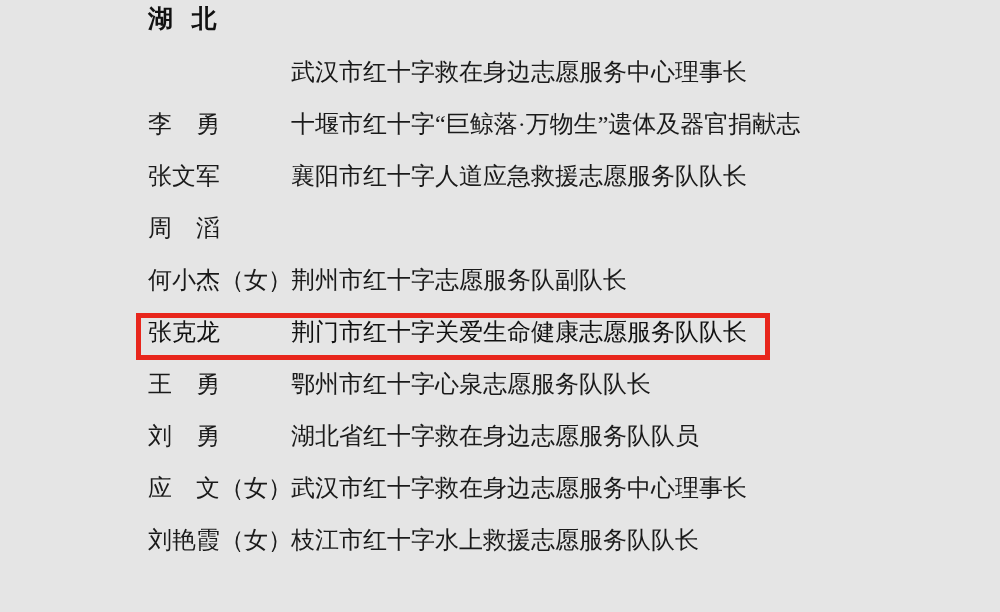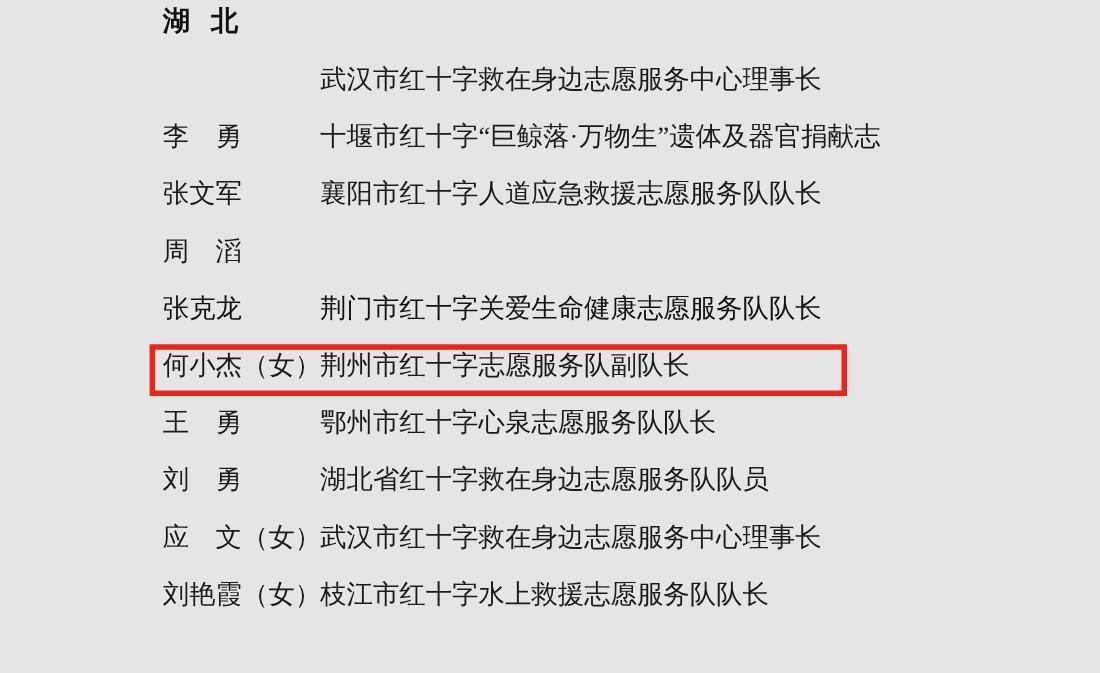--- a/index.html
+++ b/index.html
@@ -102,28 +102,28 @@
 
     <div class="row">
       <div class="name">张文军</div>
       <div class="desc">襄阳市红十字人道应急救援志愿服务队队长</div>
     </div>
 
     <div class="row">
       <div class="name">周　滔</div>
     </div>
 
+    <div class="row">
+      <div class="name">何小杰（女）</div>
+      <div class="desc">荆州市红十字志愿服务队副队长</div>
+    </div>
+
     <div class="row row-highlight">
       <div class="name">张克龙</div>
       <div class="desc">荆门市红十字关爱生命健康志愿服务队队长</div>
-    </div>
-
-    <div class="row">
-      <div class="name">何小杰（女）</div>
-      <div class="desc">荆州市红十字志愿服务队副队长</div>
     </div>
 
     <div class="row">
       <div class="name">王　勇</div>
       <div class="desc">鄂州市红十字心泉志愿服务队队长</div>
     </div>
 
     <div class="row">
       <div class="name">刘　勇</div>
       <div class="desc">湖北省红十字救在身边志愿服务队队员</div>

